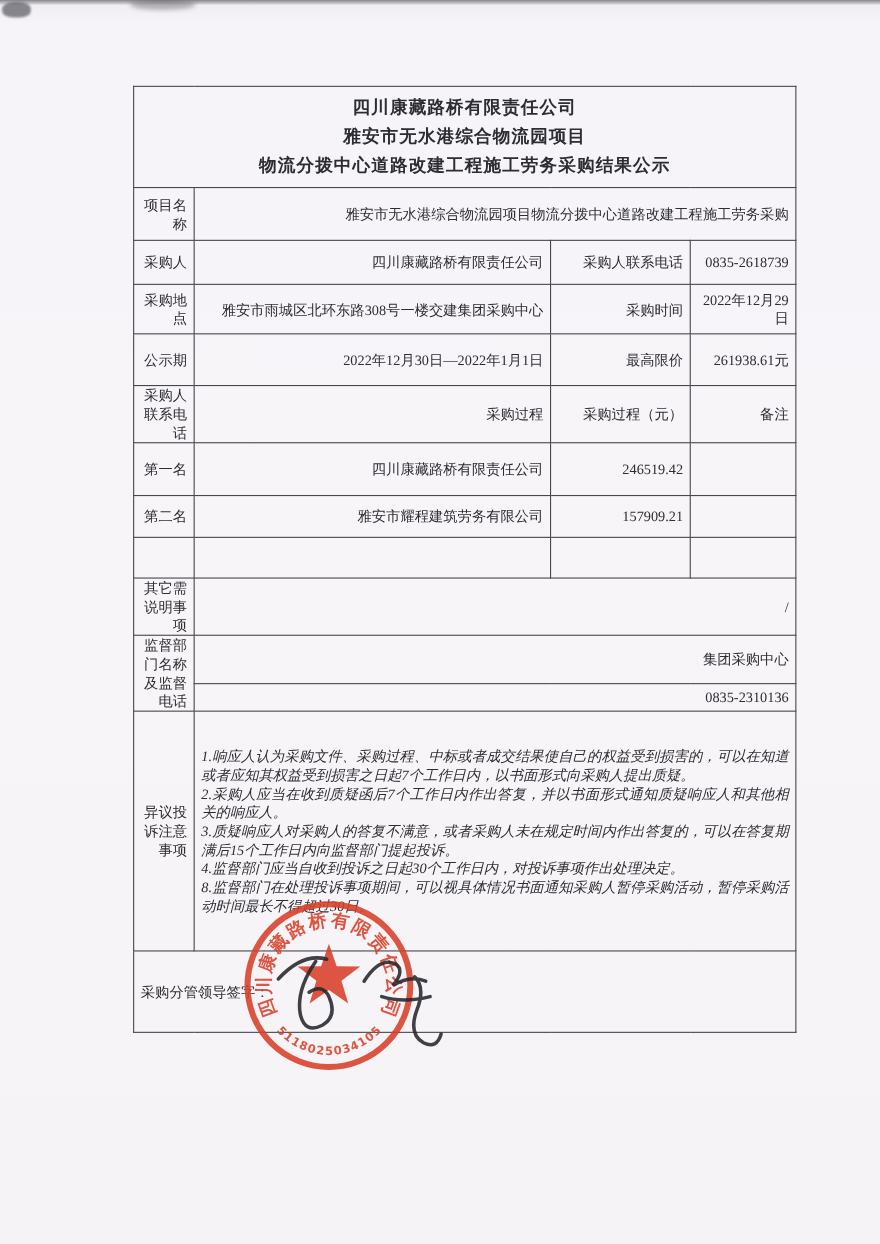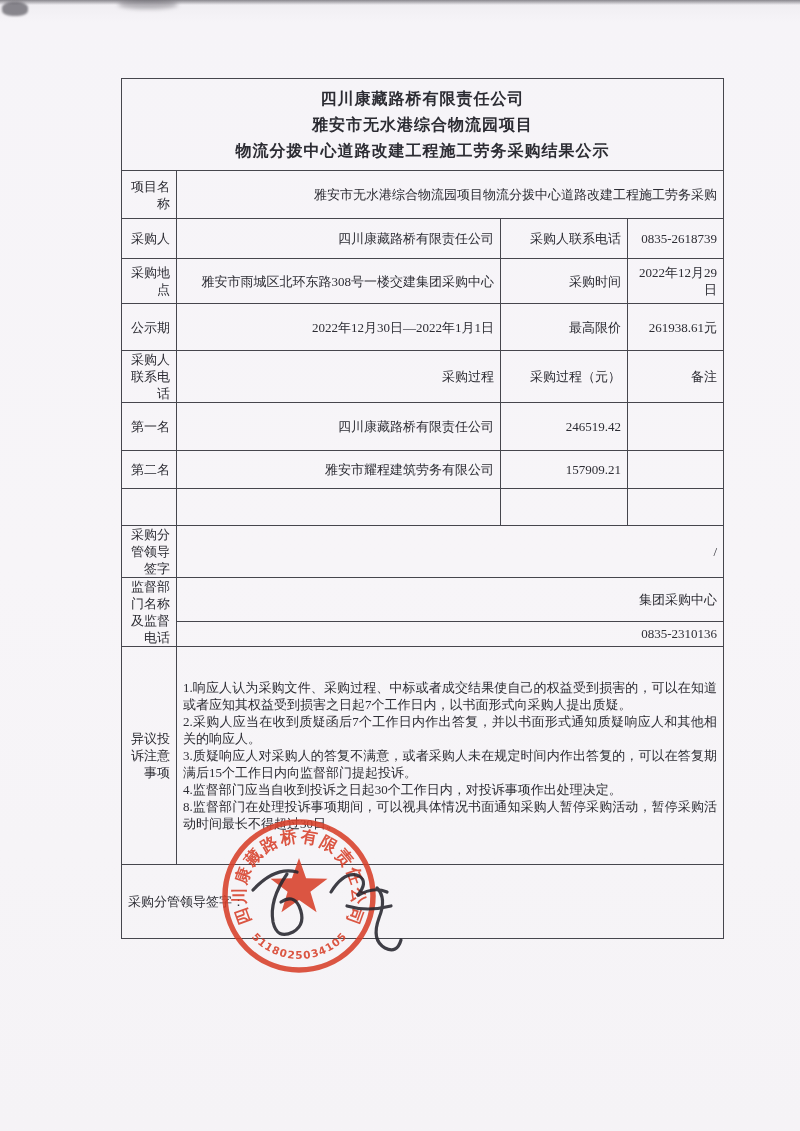--- a/index.html
+++ b/index.html
@@ -37,21 +37,21 @@
   col.c1{width:55px}col.c2{width:324px}col.c3{width:127px}col.c4{width:96px}
   .title-cell{height:92px;text-align:center;vertical-align:middle;}
   .title-cell div{font-size:16px;font-weight:bold;line-height:26px;letter-spacing:1px;}
   .lbl{text-align:right;padding:2px 4px;font-size:13px;line-height:16px;}
   .center{text-align:right;margin-left:28px;}
   .left{text-align:right;}
   .r1 td{height:48px}.r2 td{height:40px}.r3 td{height:45px}.r4 td{height:47px}
   .r5 td{height:42px}.r6 td{height:48px}.r7 td{height:38px}.r8 td{height:37px}
   .r9 td{height:47px}.r10a td{height:41px}.r10b td{height:24px}
   .r11 td{height:218px}.r12 td{height:74px}
-  .objection-list{font-size:12.5px;line-height:19px;text-align:justify;padding:2px 2px;}
+  .objection-list{font-size:12.5px;line-height:19px;text-align:justify;padding:2px 2px;font-style:italic;}
   .objection-list div{margin:0;}
   .sign-row{padding-left:6px;font-size:13px;}
   #seal-svg{position:absolute;left:189px;top:786px;pointer-events:none;opacity:.88;}
   #signature-svg{position:absolute;left:235px;top:848px;pointer-events:none;}
 </style>
 </head>
 <body>
 
 <div class="scan-edge-top"></div>
 <div class="scan-blob-left"></div>
@@ -122,21 +122,21 @@
   </tr>
 
   <tr class="r8">
     <td class="center"></td>
     <td class="center"></td>
     <td class="center"></td>
     <td class="center"></td>
   </tr>
 
   <tr class="r9">
-    <td class="lbl">采购分管领导签字</td>
+    <td class="lbl">其它需说明事项</td>
     <td colspan="3" class="center">/</td>
   </tr>
 
   <tr class="r10a">
     <td class="lbl" rowspan="2">监督部门名称及监督电话</td>
     <td colspan="3" class="center">集团采购中心</td>
   </tr>
   <tr class="r10b">
     <td colspan="3" class="center">0835-2310136</td>
   </tr>

